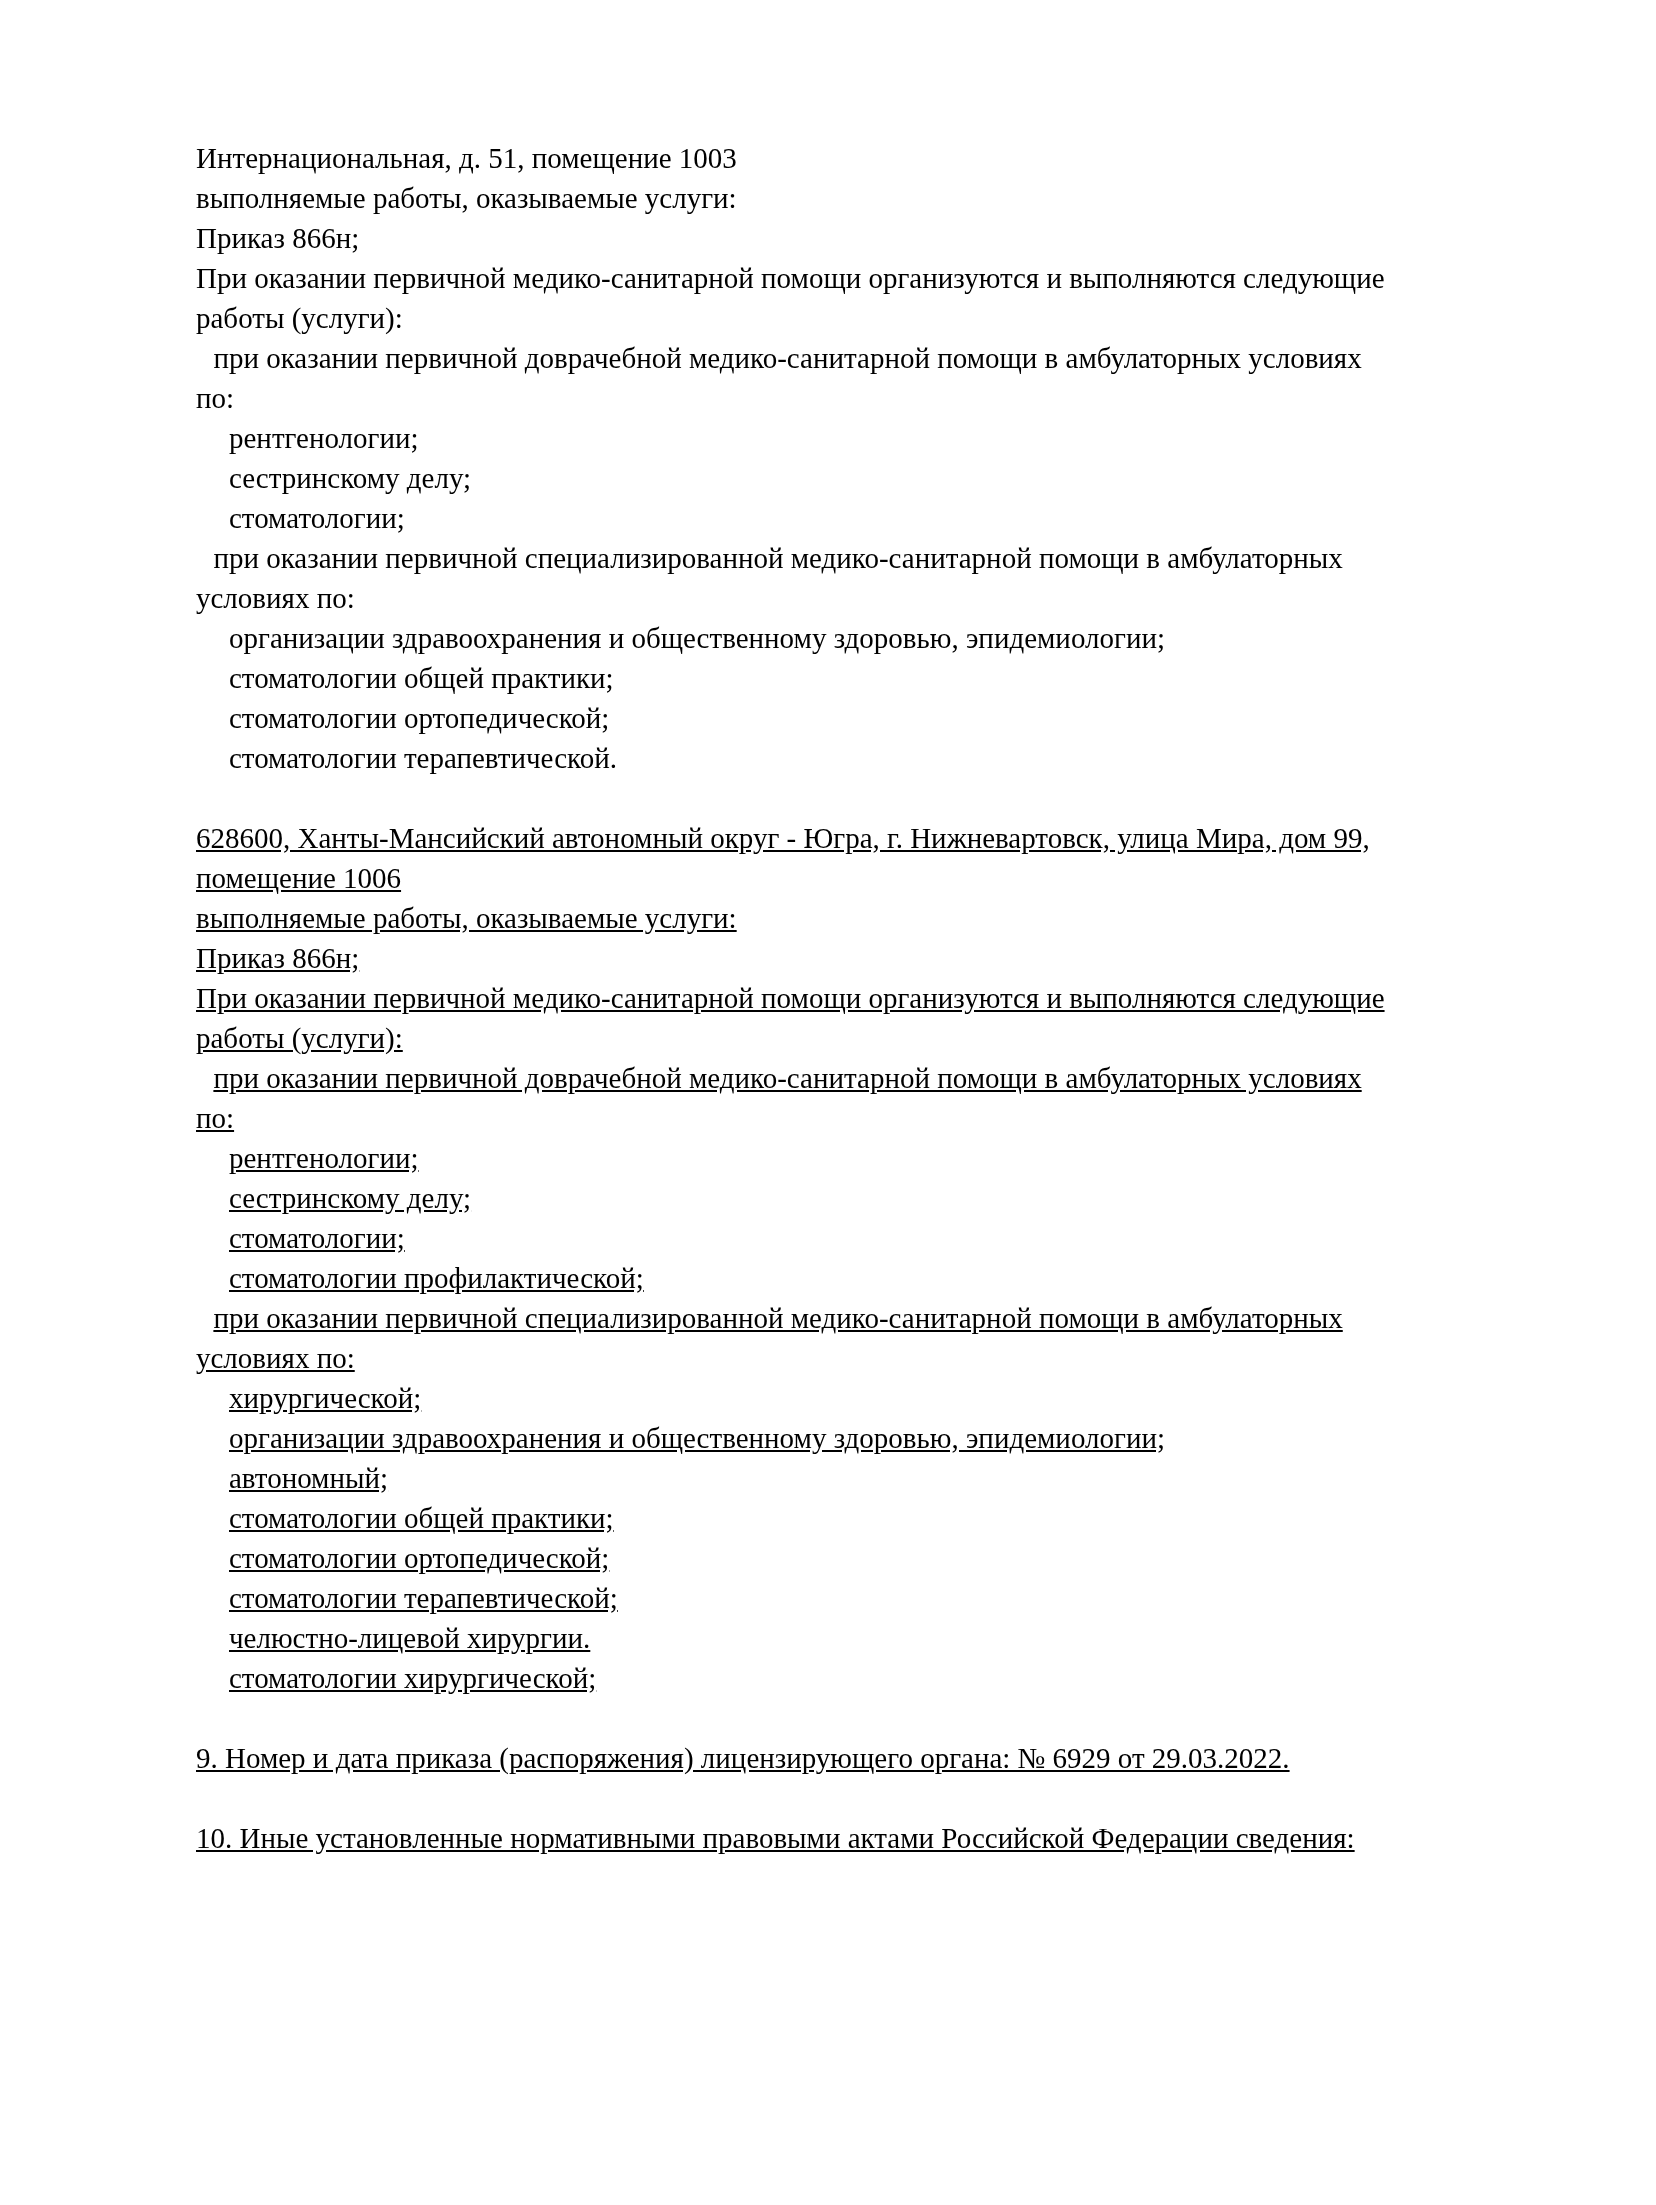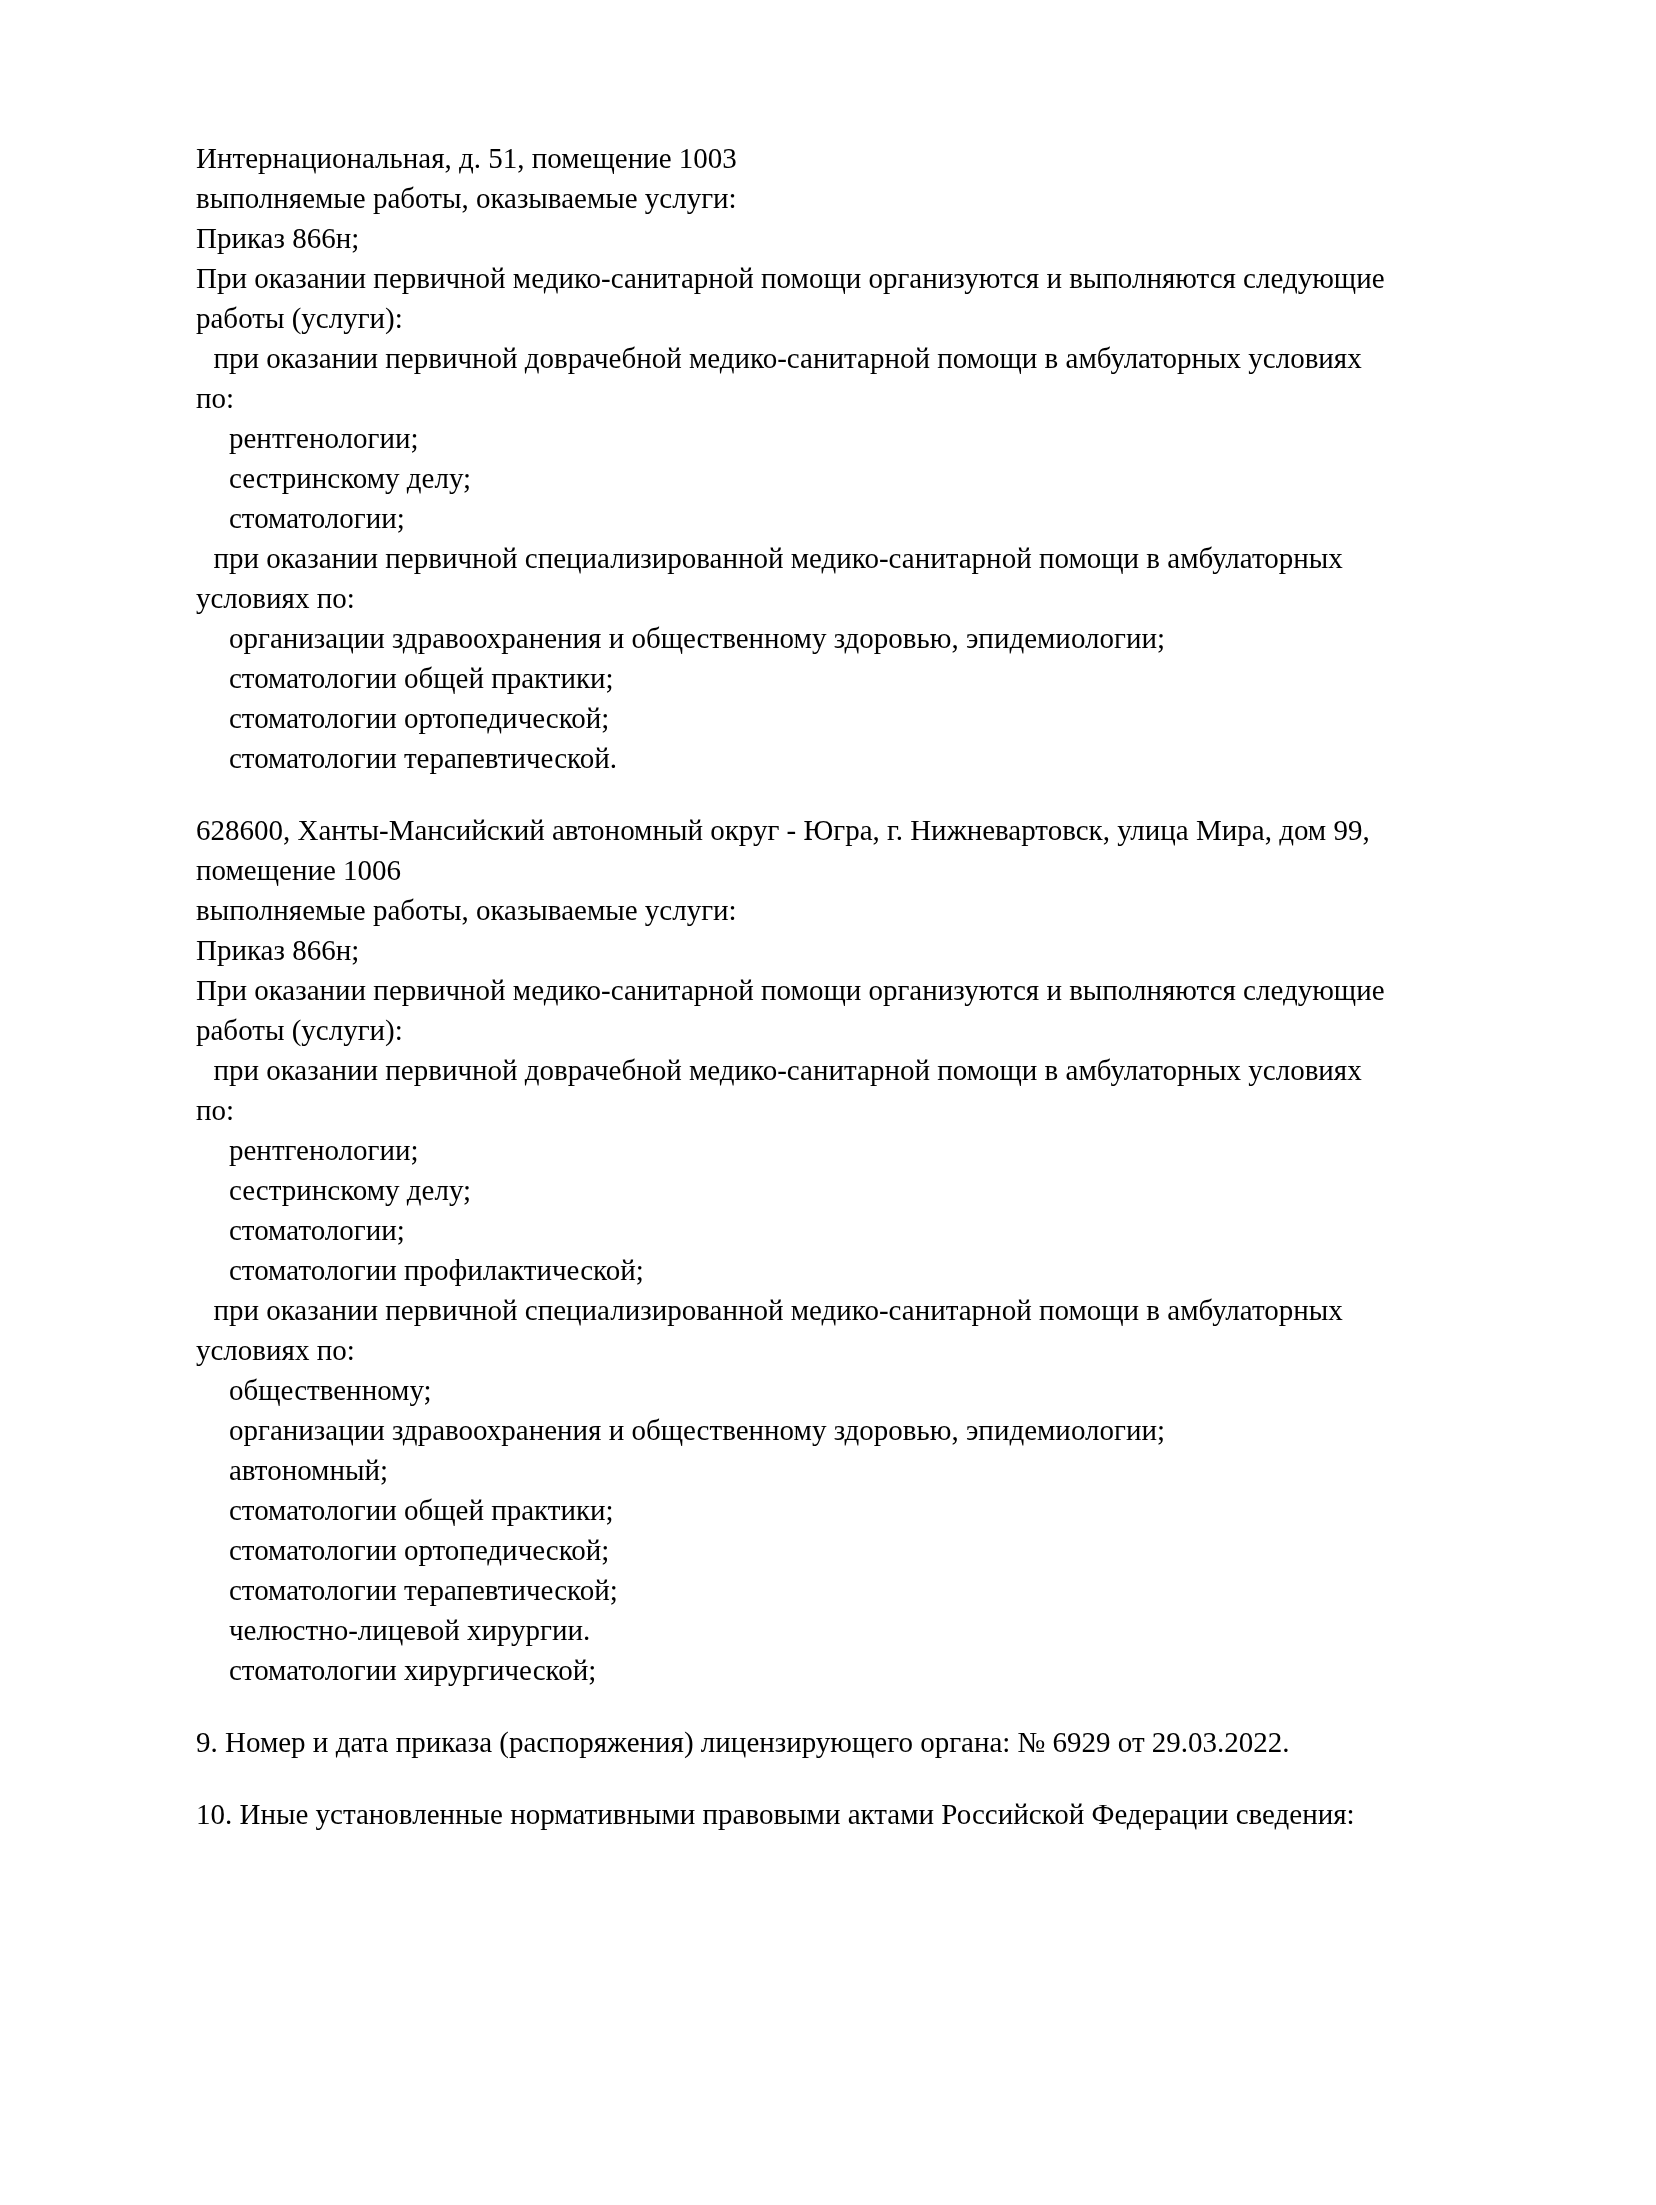--- a/index.html
+++ b/index.html
@@ -19,21 +19,21 @@
     left: 196px;
     top: 138px;
     width: 1343px;
     color: #000000;
     font-family: "Liberation Serif", "DejaVu Serif", serif;
     font-size: 29px;
     line-height: 40px;
     text-align: left;
   }
   .section { margin: 0; }
-  .section + .section { margin-top: 32px; }
+  .section + .section { margin-top: 40px; text-decoration: underline; }
   .line {
     white-space: pre;
     min-height: 40px;
   }
   .line.indent-1 { padding-left: 17.4px; }
   .line.indent-2 { padding-left: 33px; }
 </style>
 </head>
 <body>
 
@@ -65,21 +65,21 @@
         <div class="line">При оказании первичной медико-санитарной помощи организуются и выполняются следующие</div>
         <div class="line">работы (услуги):</div>
         <div class="line indent-1">при оказании первичной доврачебной медико-санитарной помощи в амбулаторных условиях</div>
         <div class="line">по:</div>
         <div class="line indent-2">рентгенологии;</div>
         <div class="line indent-2">сестринскому делу;</div>
         <div class="line indent-2">стоматологии;</div>
         <div class="line indent-2">стоматологии профилактической;</div>
         <div class="line indent-1">при оказании первичной специализированной медико-санитарной помощи в амбулаторных</div>
         <div class="line">условиях по:</div>
-        <div class="line indent-2">общественному;</div>
+        <div class="line indent-2">хирургической;</div>
         <div class="line indent-2">организации здравоохранения и общественному здоровью, эпидемиологии;</div>
         <div class="line indent-2">автономный;</div>
         <div class="line indent-2">стоматологии общей практики;</div>
         <div class="line indent-2">стоматологии ортопедической;</div>
         <div class="line indent-2">стоматологии терапевтической;</div>
         <div class="line indent-2">челюстно-лицевой хирургии.</div>
         <div class="line indent-2">стоматологии хирургической;</div>
       </div>
       <div class="section">
         <div class="line">9. Номер и дата приказа (распоряжения) лицензирующего органа: № 6929 от 29.03.2022.</div>

